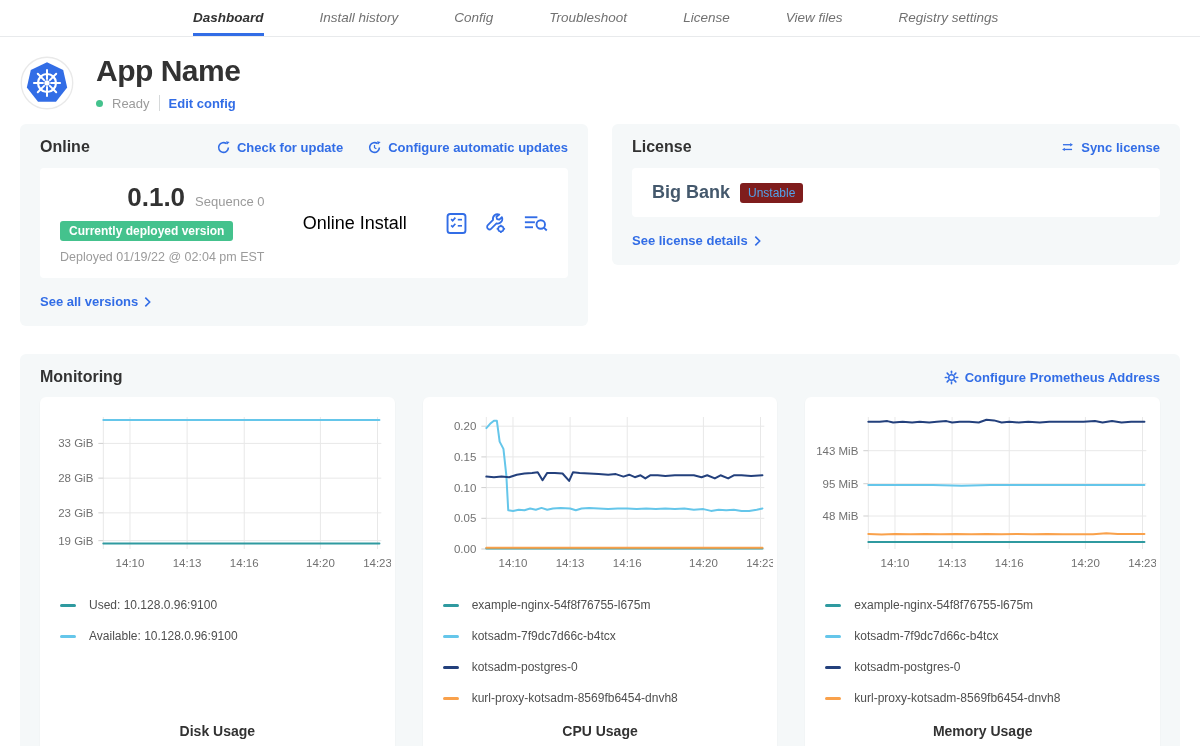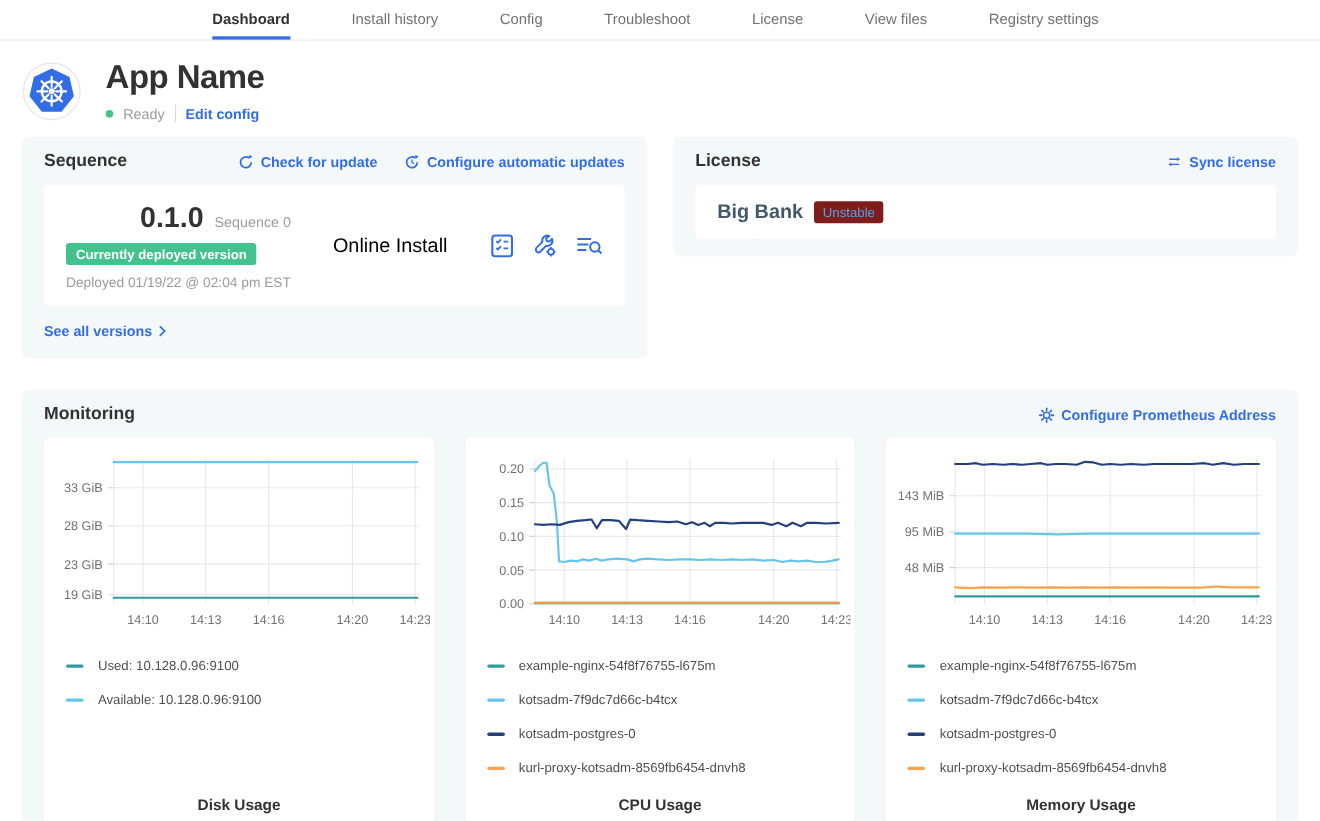--- a/index.html
+++ b/index.html
@@ -3,21 +3,21 @@
 <meta charset="utf-8">
 <style>
   * { margin:0; padding:0; box-sizing:border-box; }
   html,body { width:1200px; height:746px; overflow:hidden; background:#fff;
     font-family:"Liberation Sans","DejaVu Sans",sans-serif; color:#323232; }
 
   
   .topnav { display:flex; gap:56px; padding-left:193px; background:#fff;
     border-bottom:1px solid #e8eaec; height:37px; }
   .tab { display:flex; align-items:center; font-size:13.5px; color:#717171;
-    border-bottom:3px solid transparent; padding-top:2px; cursor:pointer; white-space:nowrap; }
+    border-bottom:3px solid transparent; padding-top:2px; cursor:pointer; white-space:nowrap;font-style:italic; }
   .tab.active { color:#323232; font-weight:bold; border-bottom-color:#326de6; }
 
   
   .app-header { display:flex; align-items:center; gap:22px; padding:17px 20px 0; }
   .app-title { font-size:30px; font-weight:bold; letter-spacing:-0.5px; }
   .status-row { display:flex; align-items:center; gap:9px; margin-top:7px; }
   .status-dot { width:7px; height:7px; border-radius:50%; background:#44c28d; }
   .status-text { font-size:13px; color:#9b9b9b; }
   .vdiv { width:1px; height:16px; background:#d6d9da; }
   .link { color:#326de6; font-size:13px; font-weight:bold; display:inline-flex;
@@ -108,21 +108,21 @@
       <span class="vdiv"></span>
       <a class="link">Edit config</a>
     </div>
   </div>
 </header>
 
 <div class="cards-row">
 
   <section class="card">
     <div class="card-header">
-      <h2 class="card-title">Sequence</h2>
+      <h2 class="card-title">Online</h2>
       <div class="card-links">
         <a class="link">
           <svg width="15" height="15" viewBox="0 0 16 16">
               <path d="M13.2 8a5.2 5.2 0 1 1-1.9-4" fill="none" stroke="currentColor" stroke-width="1.7"></path>
               <polygon points="10.7,1.2 14.5,2.0 11.8,4.9" fill="currentColor"></polygon>
             </svg>
           <span>Check for update</span>
         </a>
         <a class="link">
           <svg width="15" height="15" viewBox="0 0 16 16">
@@ -200,20 +200,28 @@
             <polygon points="5,8.9 1.8,10.8 5,12.7" fill="currentColor"></polygon>
           </svg>
         <span>Sync license</span>
       </a>
     </div>
     <div class="inner-card">
       <div class="lic-row1">
         <span class="lic-name">Big Bank</span>
         <span class="badge-channel">Unstable</span>
       </div>
+    </div>
+    <div class="card-footer-link">
+      <a class="link">
+        <span>See license details</span>
+        <svg width="7" height="12" viewBox="0 0 8 12">
+            <path d="M1.5 1l5 5-5 5" fill="none" stroke="currentColor" stroke-width="1.8"></path>
+          </svg>
+      </a>
     </div>
   </section>
 </div>
 
 <section class="monitoring">
   <div class="card-header">
     <h2 class="card-title">Monitoring</h2>
     <a class="link">
       <svg width="15" height="15" viewBox="0 0 16 16">
           <circle cx="8" cy="8" r="3" fill="none" stroke="currentColor" stroke-width="1.5"></circle>

